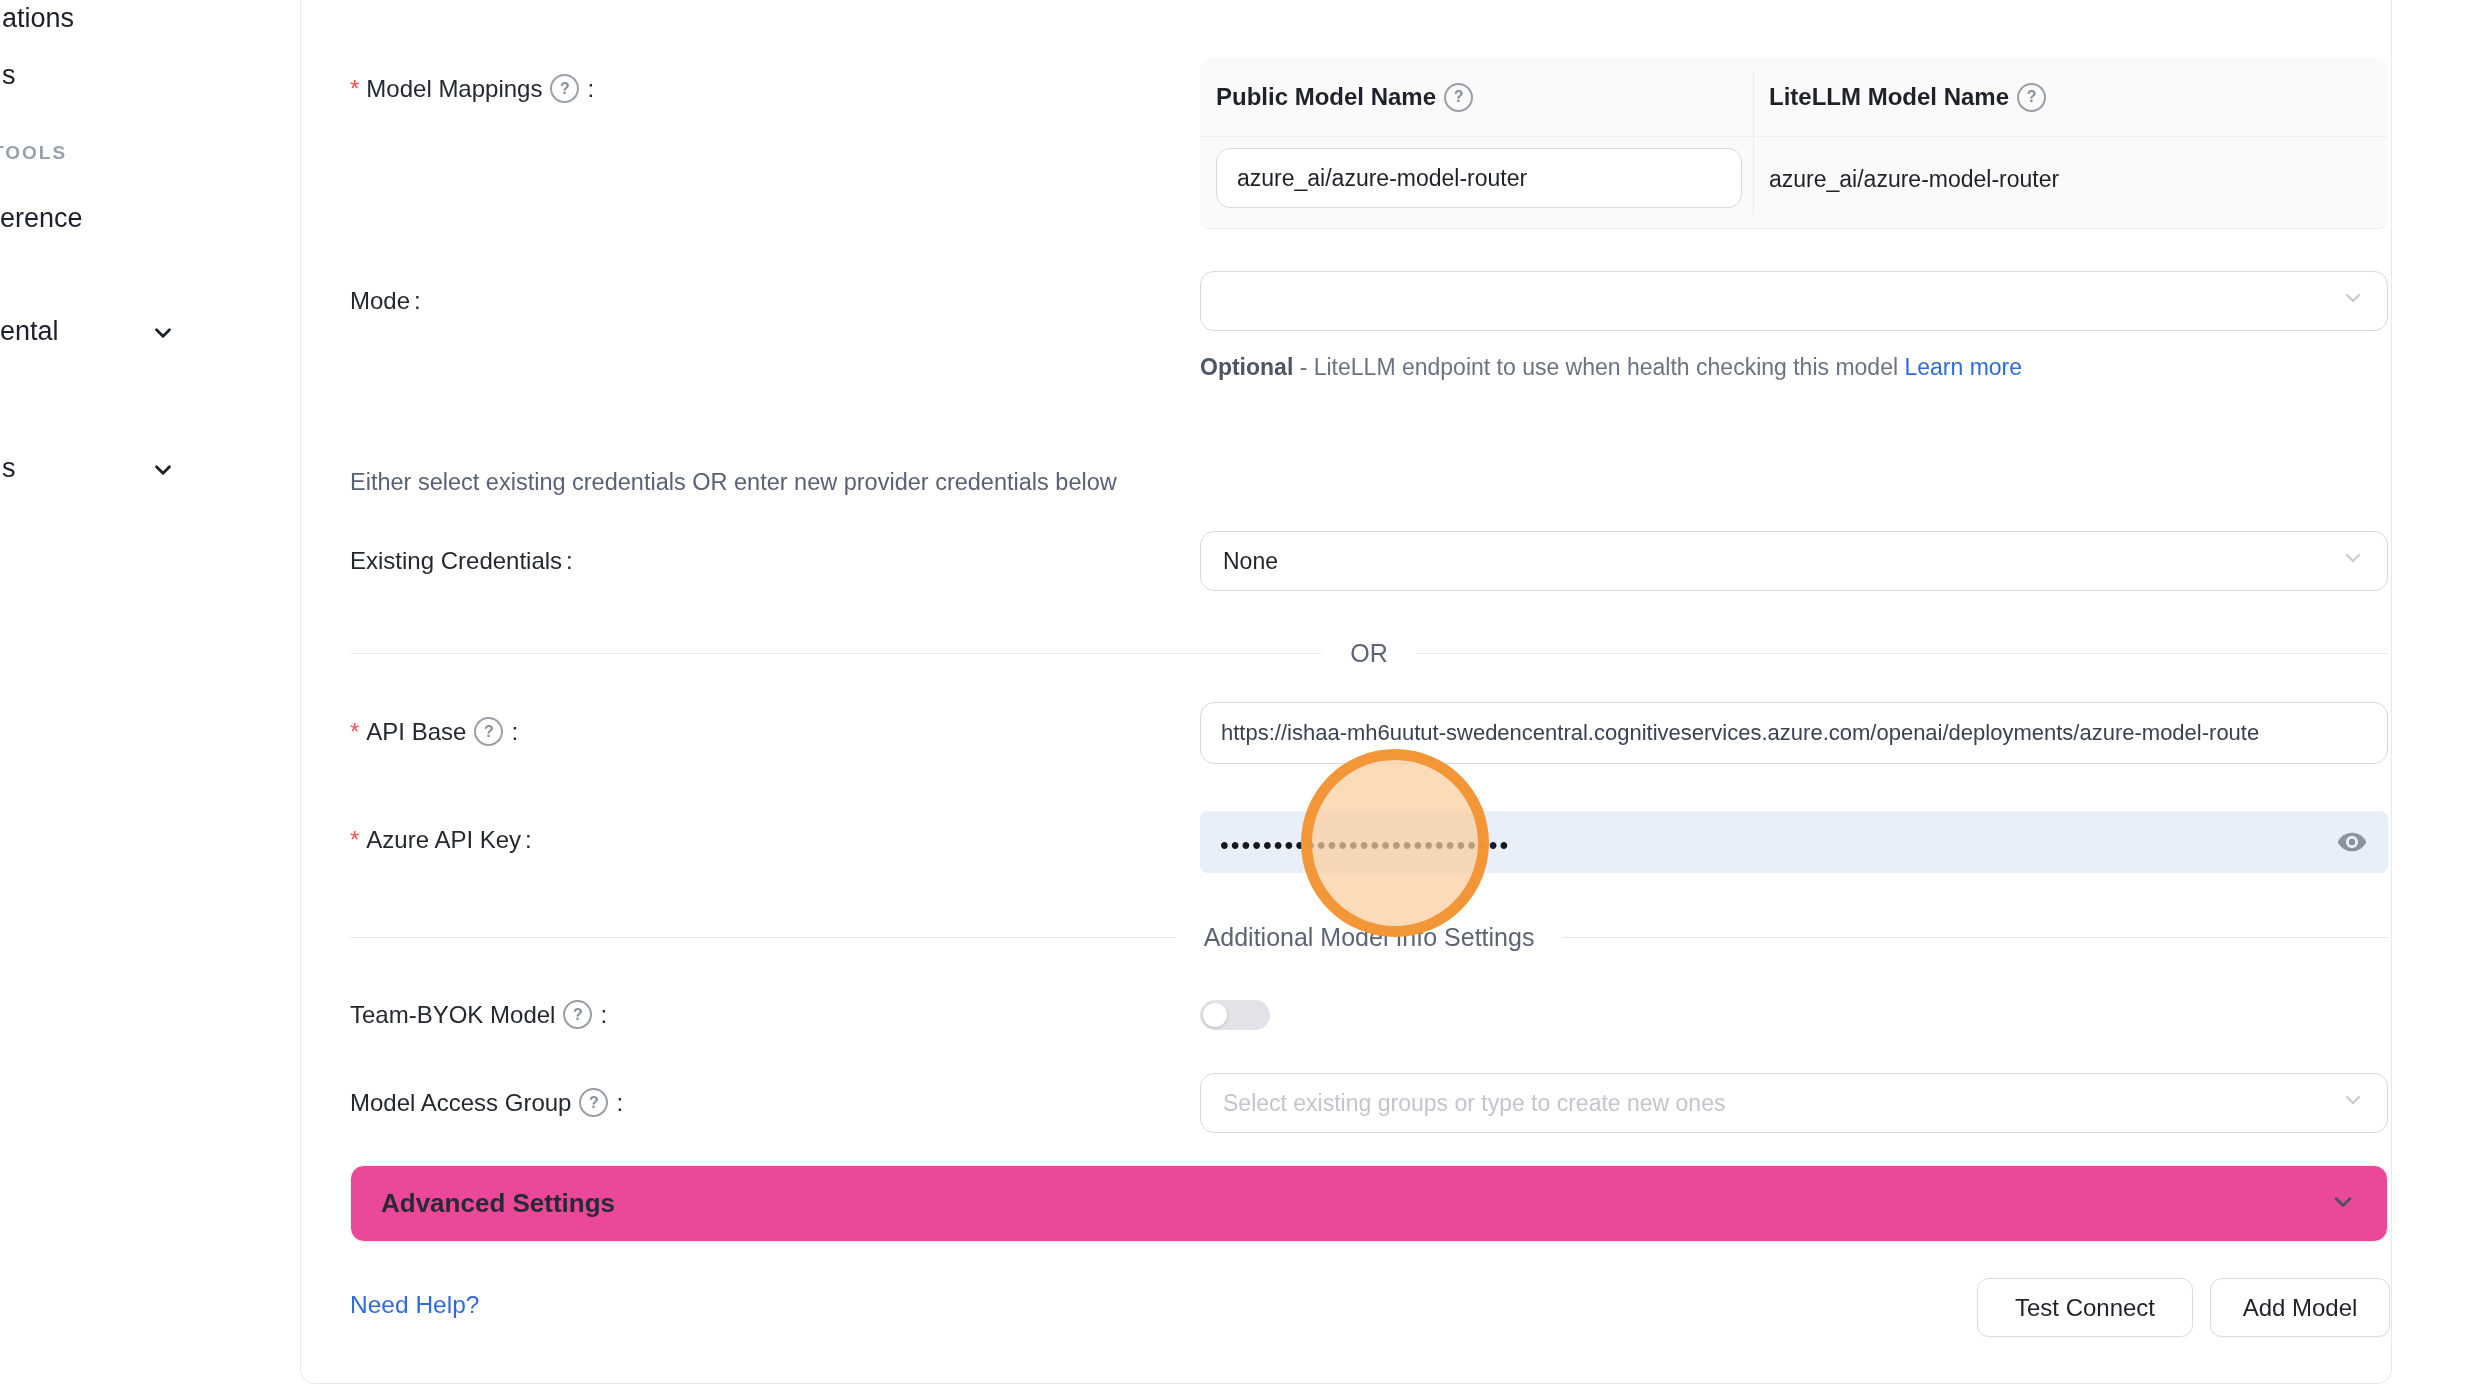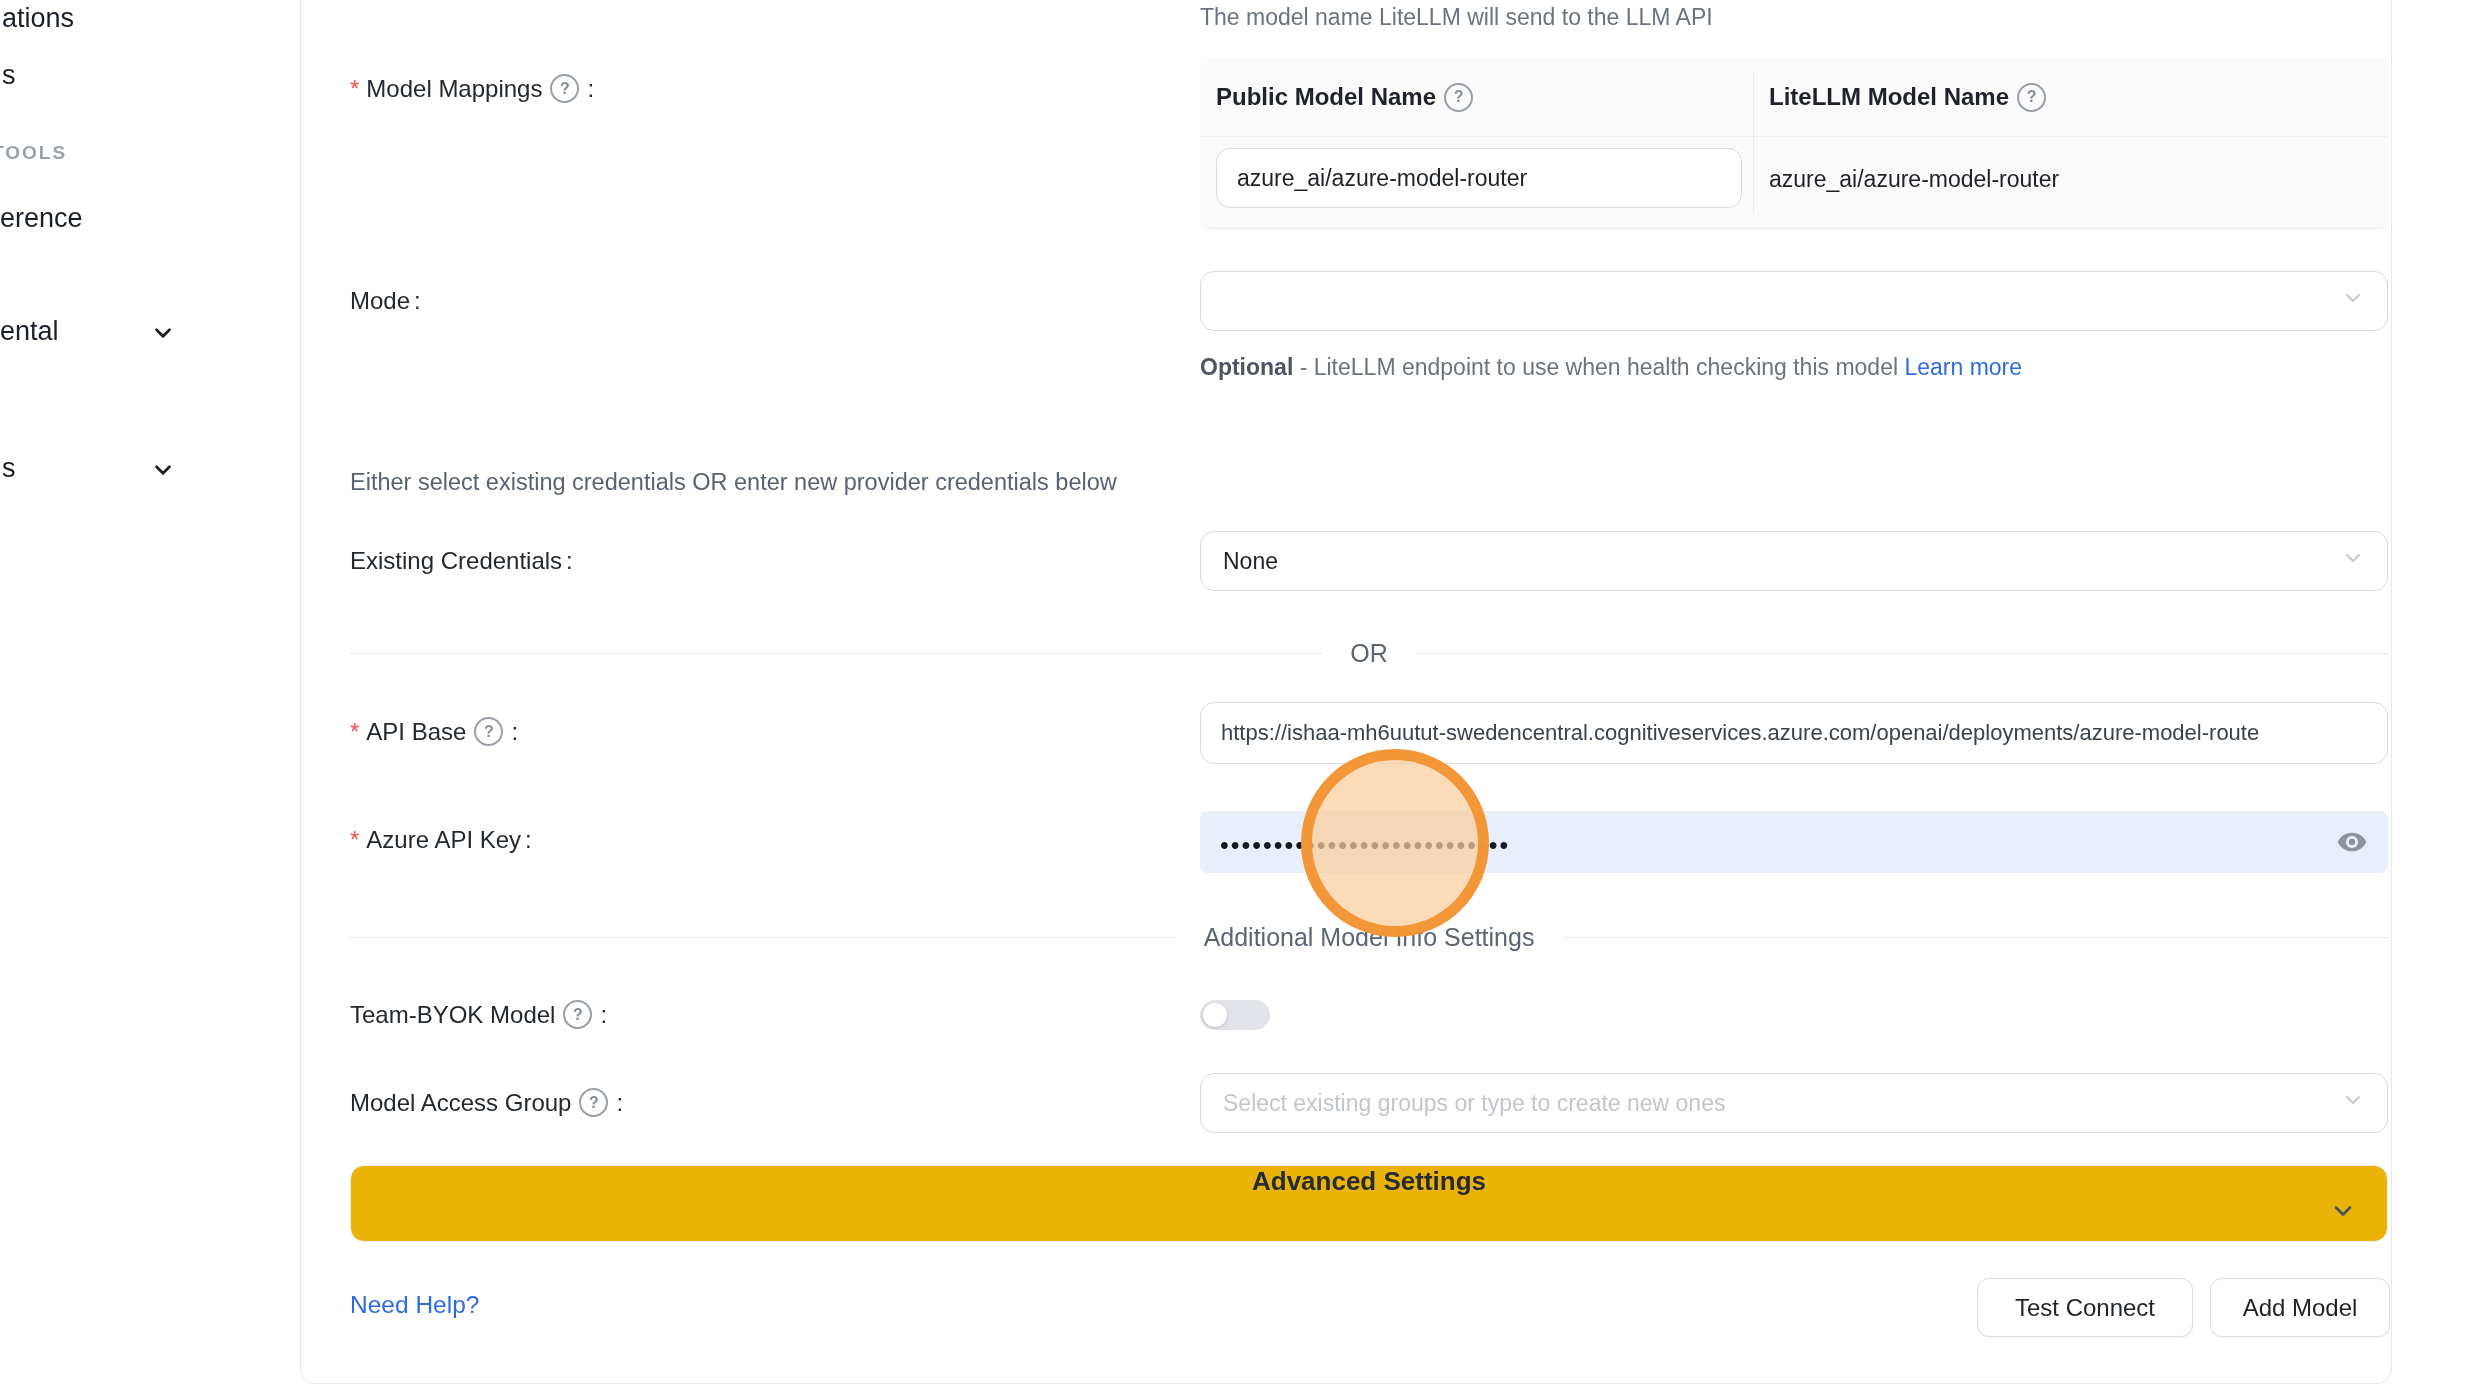--- a/index.html
+++ b/index.html
@@ -61,21 +61,21 @@
   .key-field{left:1200px;top:811px;width:1188px;height:62px;background:#e9eefb;border-radius:8px;
              display:flex;align-items:center;padding:0 20px;box-sizing:border-box;}
   .key-dots{font-size:25px;letter-spacing:2px;color:#15181e;line-height:1;padding-top:6px;}
   .eye{margin-left:auto;cursor:pointer;display:flex;}
 
   .toggle{left:1200px;top:1000px;width:70px;height:30px;border-radius:16px;background:#e1e3e8;}
   .toggle .knob{position:absolute;left:3px;top:3px;width:24px;height:24px;border-radius:50%;
                 background:#fff;box-shadow:0 1px 3px rgba(0,0,0,0.18);}
 
   .adv-box{left:350px;top:1165px;width:2038px;height:77px;border:1px solid #eceef1;border-radius:14px;
-           background:#eab308;display:flex;align-items:center;padding:0 30px;box-sizing:border-box;cursor:pointer;flex-direction:column;}
+           background:#ec4899;display:flex;align-items:center;padding:0 30px;box-sizing:border-box;cursor:pointer;}
   .adv-box .adv-label{font-size:26px;font-weight:700;color:#262b35;}
   .adv-box .chev{margin-left:auto;}
 
   .btn{height:57px;border:1px solid #d9dce1;border-radius:12px;background:#fff;
        display:flex;align-items:center;justify-content:center;font-size:24px;color:#1f2329;
        box-shadow:0 1px 2px rgba(0,0,0,0.04);cursor:pointer;font-family:"Liberation Sans",sans-serif;}
 
   .click-circle{left:1301px;top:749px;width:166px;height:166px;border-radius:50%;
                 border:11px solid rgba(242,146,48,0.95);background:rgba(249,205,157,0.72);z-index:50;
                 pointer-events:none;}
@@ -97,21 +97,20 @@
   </div>
   <div class="abs side-item" style="left:2px;top:453px;">s</div>
   <div class="abs side-chev" style="left:150px;top:457px;">
     <svg width="26" height="26" viewBox="0 0 24 24" fill="none" stroke="#1c2128" stroke-width="2.6" stroke-linecap="round" stroke-linejoin="round">
         <polyline points="6,9 12,15 18,9"></polyline>
       </svg>
   </div>
 
   <div class="abs card"></div>
 
-  <div class="abs help-top" style="left:1200px;top:4px;">The model name LiteLLM will send to the LLM API</div>
 
   <div class="abs label-row" style="left:350px;top:74px;">
     <span class="req">*</span>
     <span>Model Mappings</span>
     <span class="qicon">?</span>
     <span class="colon">:</span>
   </div>
 
   <div class="abs map-table">
     <div class="map-head"></div>

